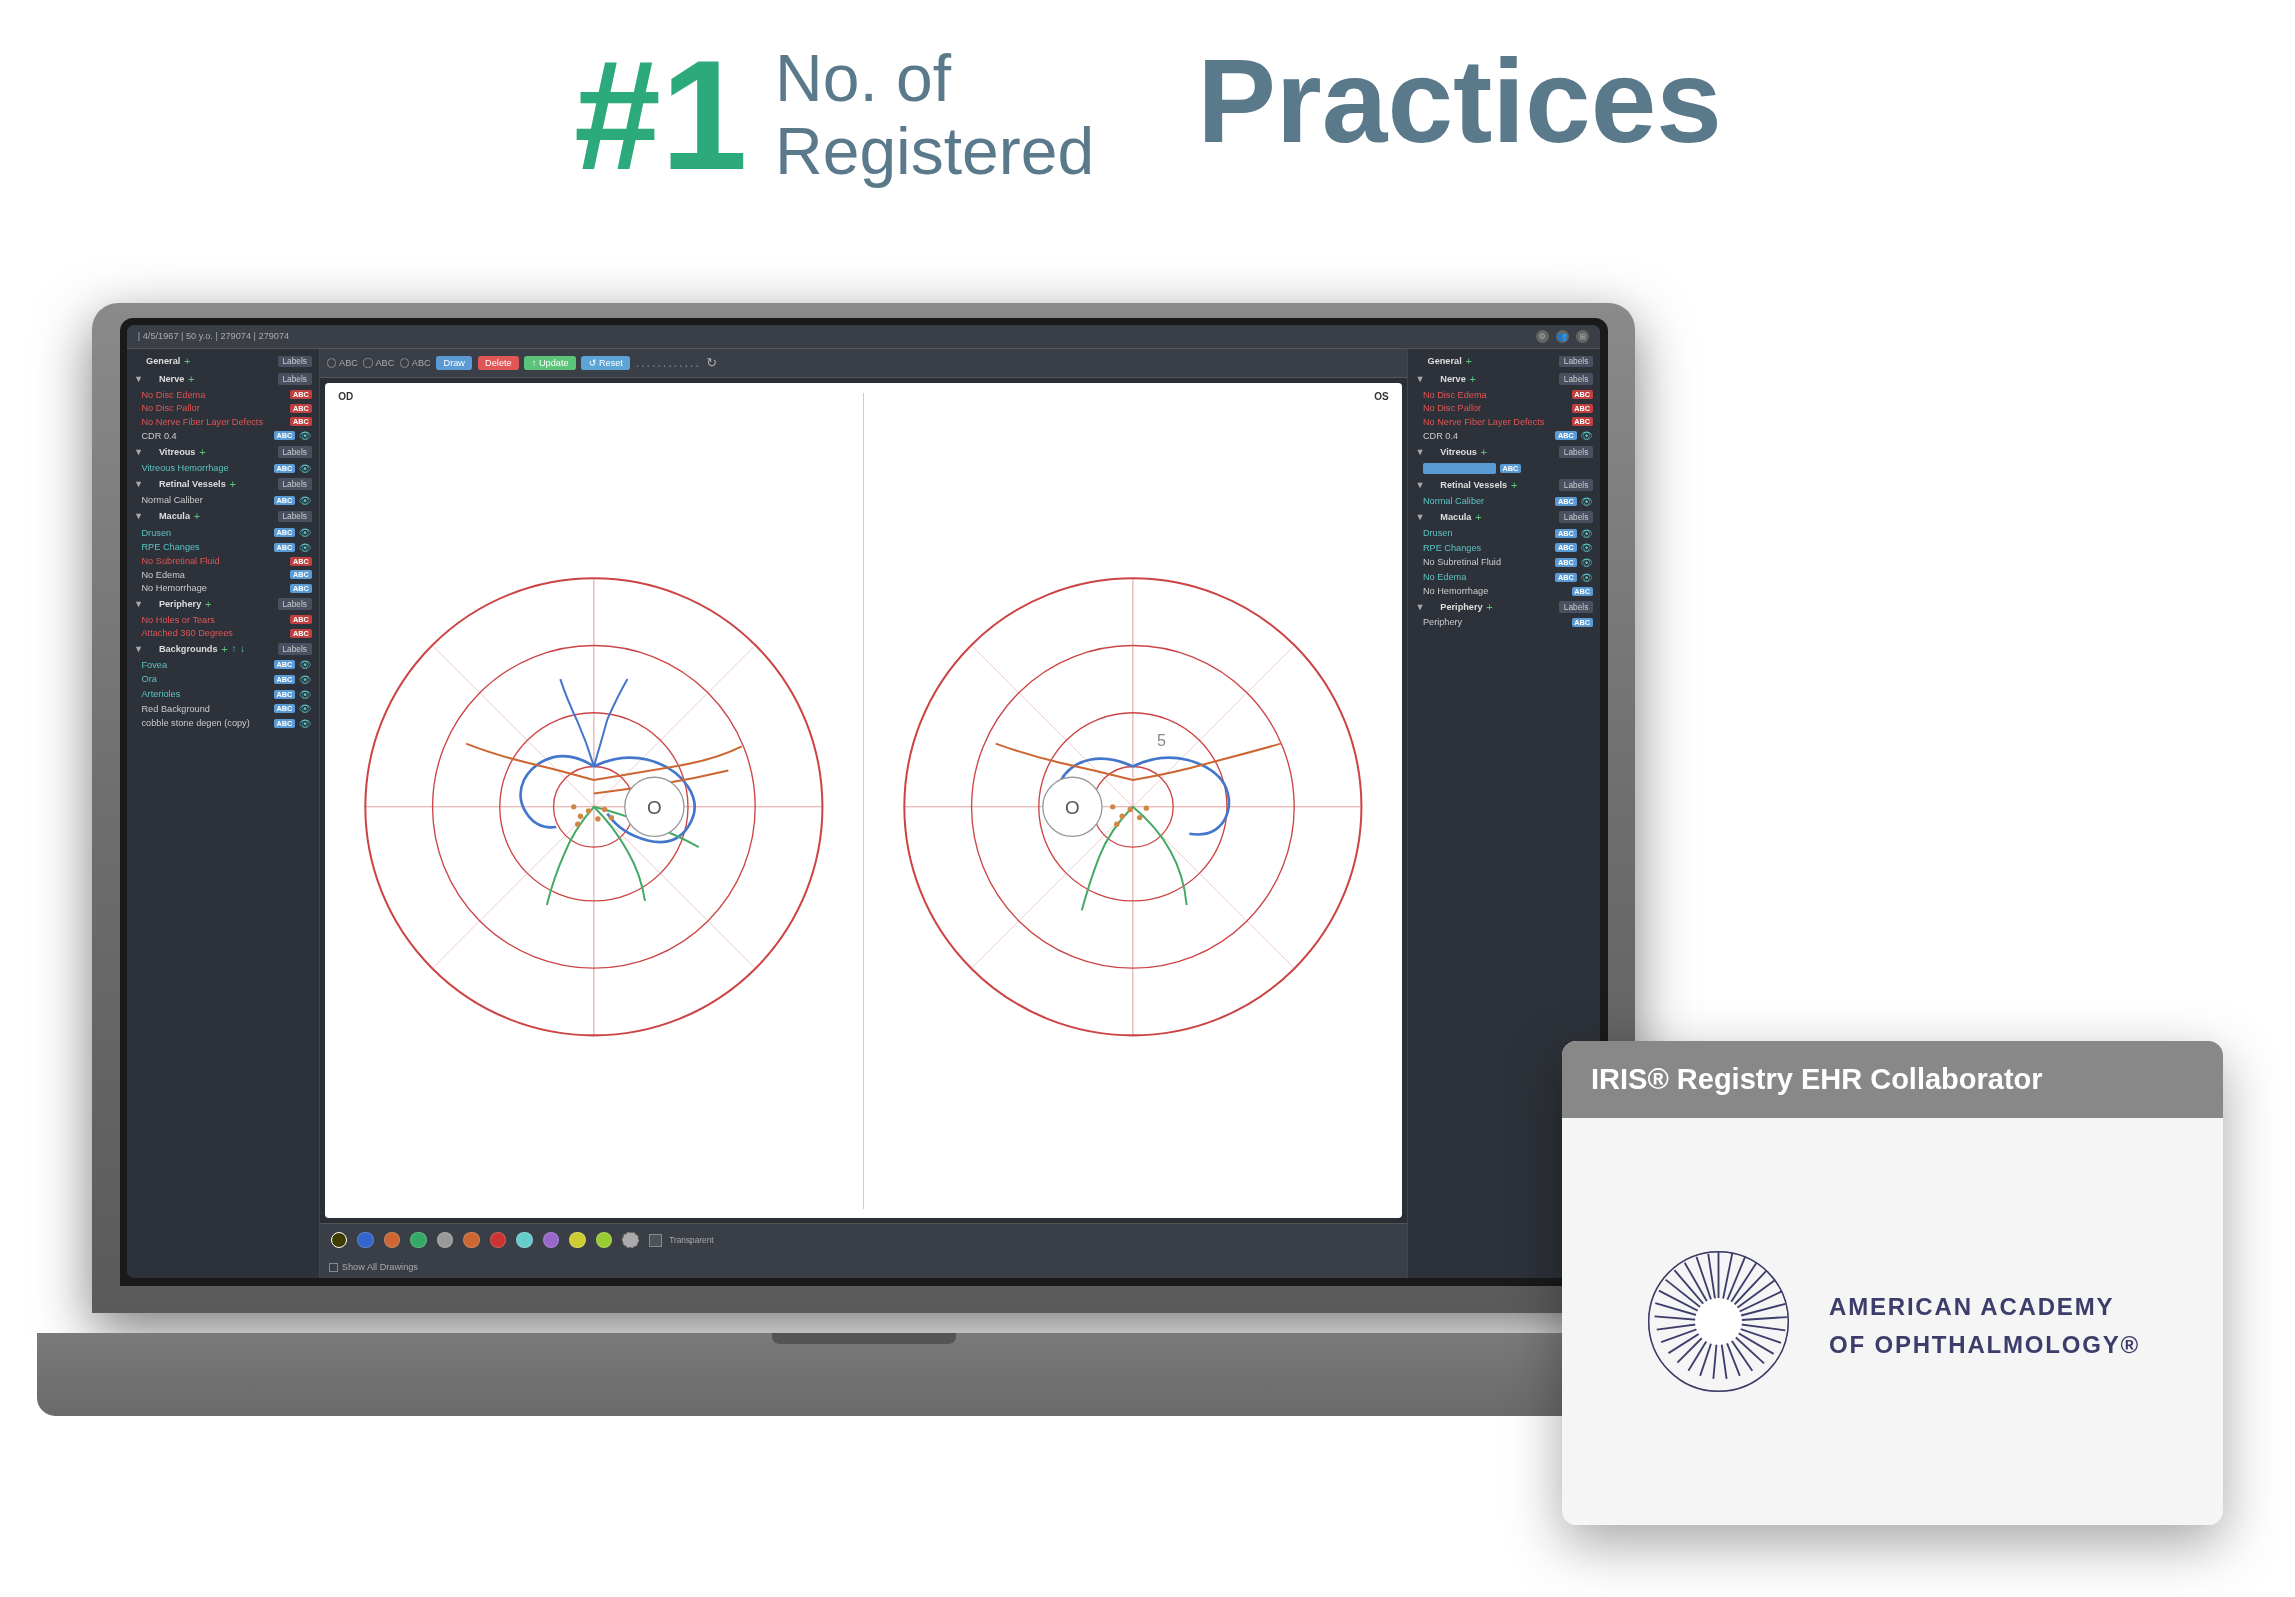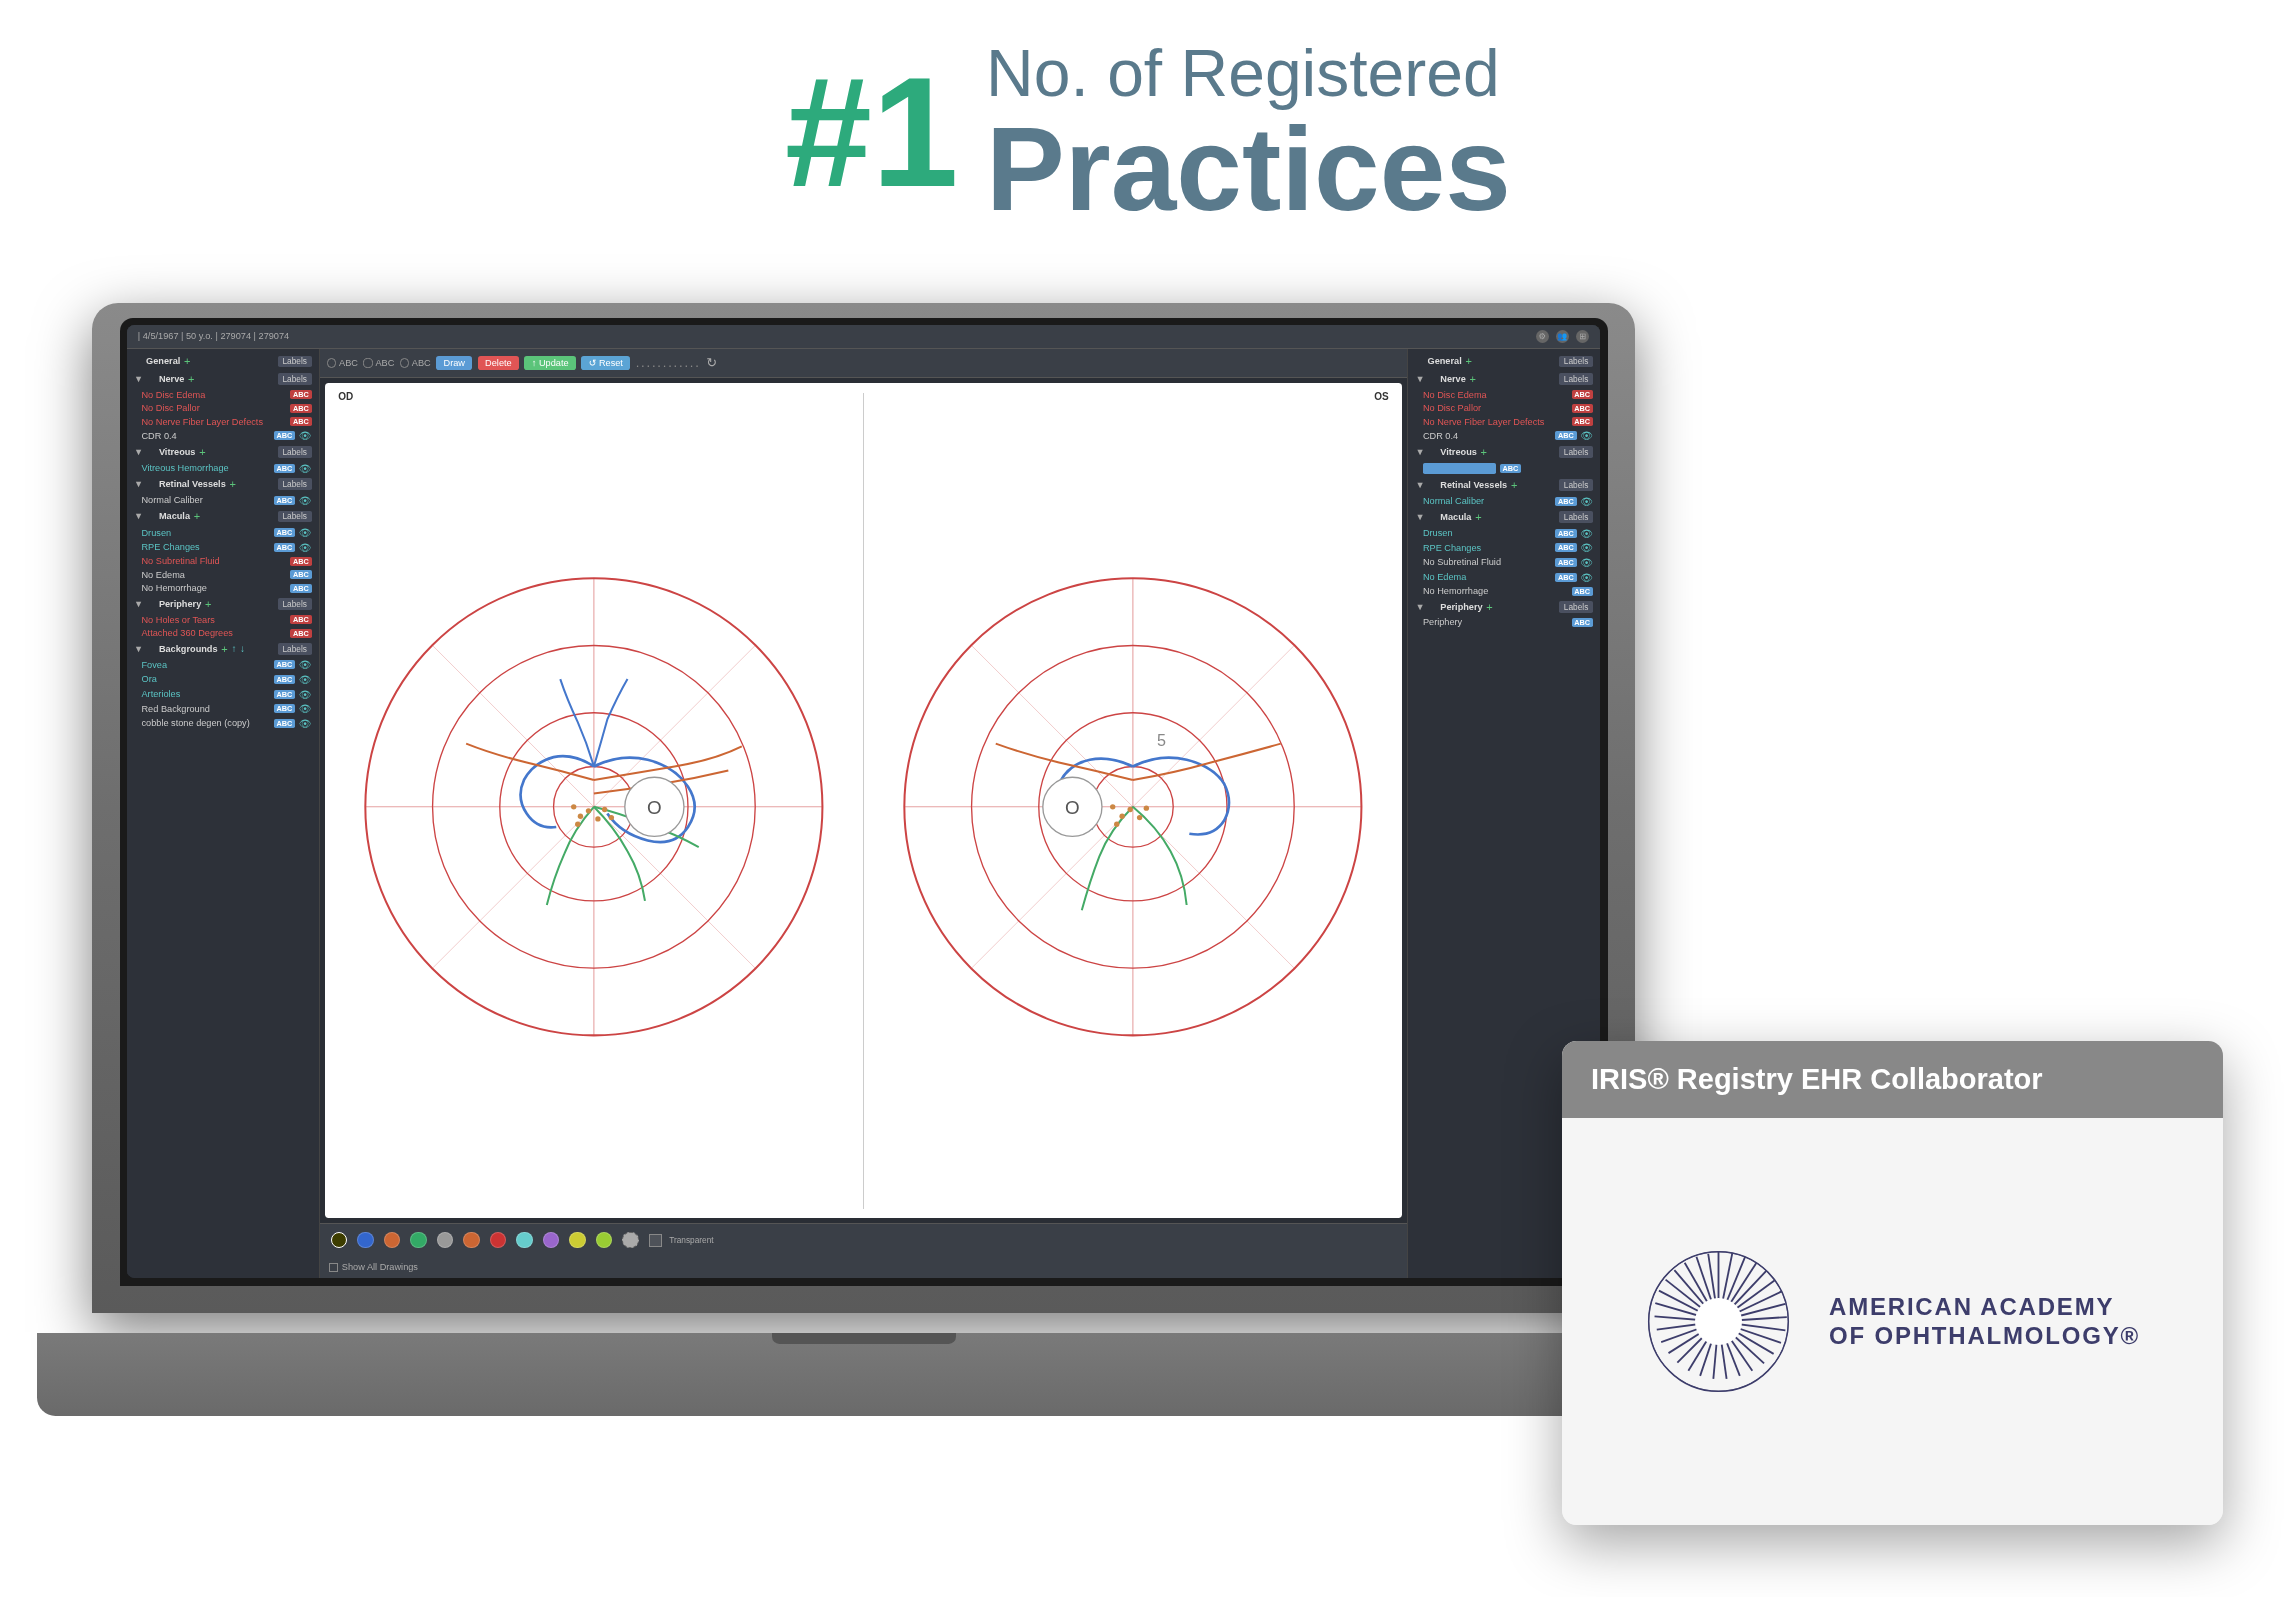--- a/index.html
+++ b/index.html
@@ -24,21 +24,21 @@
     }
     .hash-one {
       font-size: 156px;
       font-weight: 900;
       color: #2daa7c;
       line-height: 1;
       font-family: Arial Black, sans-serif;
     }
     .header-text-block {
       display: flex;
-      flex-direction: column;
+      flex-direction: row;
     }
     .header-no-of {
       font-size: 66px;
       font-weight: 400;
       color: #5a7a8c;
       line-height: 1.1;
     }
     .header-practices {
       font-size: 118px;
       font-weight: 700;
@@ -423,20 +423,21 @@
     .aao-text {
       display: flex;
       flex-direction: column;
       gap: 1.8px;
     }
     .aao-line {
       font-size: 24px;
       font-weight: 700;
       color: #3d3d6b;
       letter-spacing: 1.8px;
+      margin-top: 9px;
     }
 
     
     .sunburst-svg {
       width: 147px;
       height: 147px;
     }
 
     
     .left-panel::-webkit-scrollbar,

